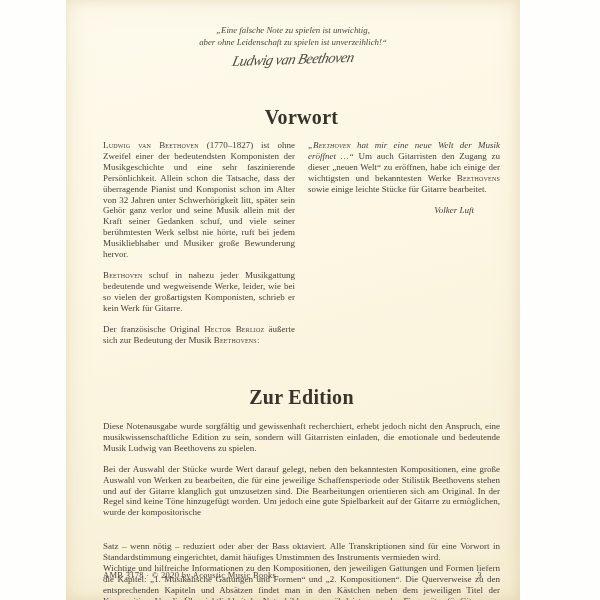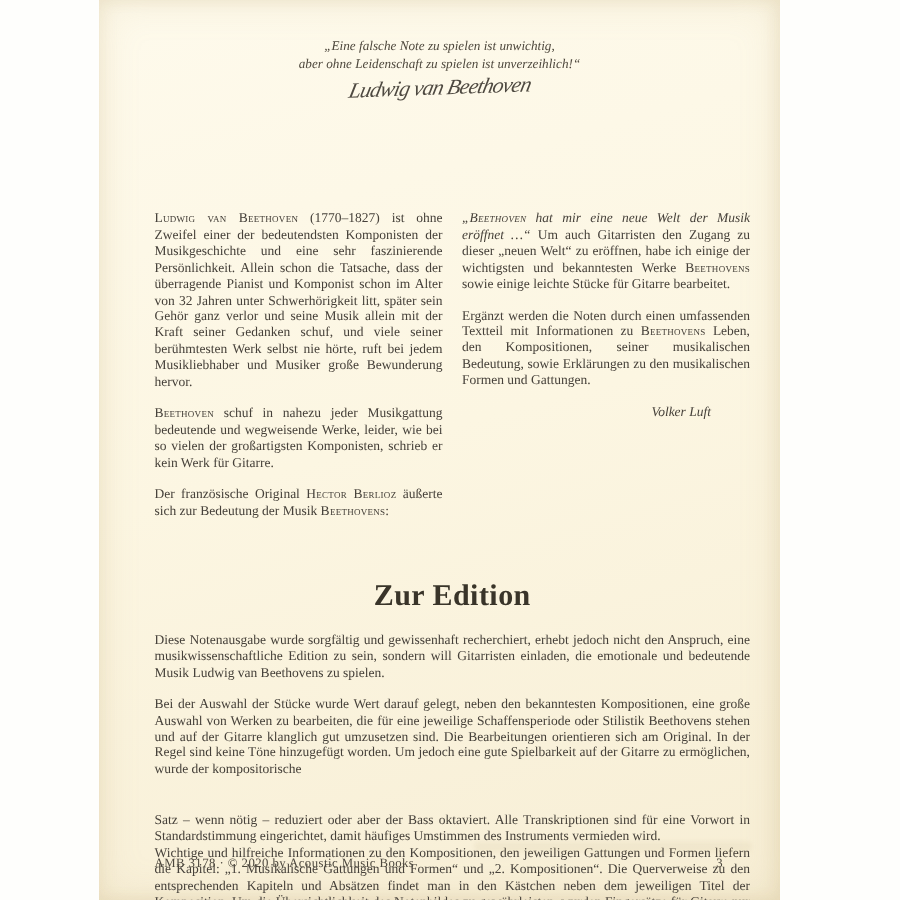--- a/index.html
+++ b/index.html
@@ -61,30 +61,30 @@
 
     <div class="epigraph">
       <div>„Eine falsche Note zu spielen ist unwichtig,</div>
       <div>aber ohne Leidenschaft zu spielen ist unverzeihlich!“</div>
     </div>
 
     <div class="signature-wrap">
       <span class="signature">Ludwig van Beethoven</span>
     </div>
 
+    <h1 class="section-title title-vorwort">Vorwort</h1>
 
     <div class="cols cols-vorwort">
       <div class="col">
           <p><span class="sc">Ludwig van Beethoven</span><span> (1770–1827) ist ohne Zweifel einer der bedeutendsten Komponisten der Musikgeschichte und eine sehr faszinierende Persönlichkeit. Allein schon die Tatsache, dass der überragende Pianist und Komponist schon im Alter von 32 Jahren unter Schwerhörigkeit litt, später sein Gehör ganz verlor und seine Musik allein mit der Kraft seiner Gedanken schuf, und viele seiner berühmtesten Werk selbst nie hörte, ruft bei jedem Musikliebhaber und Musiker große Bewunderung hervor.</span></p>
           <p><span class="sc">Beethoven</span><span> schuf in nahezu jeder Musikgattung bedeutende und wegweisende Werke, leider, wie bei so vielen der großartigsten Komponisten, schrieb er kein Werk für Gitarre.</span></p>
           <p><span>Der französische Original </span><span class="sc">Hector Berlioz</span><span> äußerte sich zur Bedeutung der Musik </span><span class="sc">Beethovens</span><span>:</span></p>
         </div>
       <div class="col">
           <p><span class="it">„</span><span class="sc it">Beethoven</span><span class="it"> hat mir eine neue Welt der Musik eröffnet …“</span><span> Um auch Gitarristen den Zugang zu dieser „neuen Welt“ zu eröffnen, habe ich einige der wichtigsten und bekanntesten Werke </span><span class="sc">Beethovens</span><span> sowie einige leichte Stücke für Gitarre bearbeitet.</span></p>
-          <p><span>Ergänzt werden die Noten durch einen umfassenden Textteil mit Informationen zu </span><span class="sc">Beethovens</span><span> Leben, den Kompositionen, seiner musikalischen Bedeutung, sowie Erklärungen zu den musikalischen Formen und Gattungen.</span></p>
           <p class="alignright"><span class="it">Volker Luft</span></p>
         </div>
     </div>
 
     <h1 class="section-title title-edition">Zur Edition</h1>
 
     <div class="cols cols-edition">
       <div class="col">
           <p><span>Diese Notenausgabe wurde sorgfältig und gewissenhaft recherchiert, erhebt jedoch nicht den Anspruch, eine musikwissenschaftliche Edition zu sein, sondern will Gitarristen einladen, die emotionale und bedeutende Musik Ludwig van Beethovens zu spielen.</span></p>
           <p><span>Bei der Auswahl der Stücke wurde Wert darauf gelegt, neben den bekanntesten Kompositionen, eine große Auswahl von Werken zu bearbeiten, die für eine jeweilige Schaffensperiode oder Stilistik Beethovens stehen und auf der Gitarre klanglich gut umzusetzen sind. Die Bearbeitungen orientieren sich am Original. In der Regel sind keine Töne hinzugefügt worden. Um jedoch eine gute Spielbarkeit auf der Gitarre zu ermöglichen, wurde der kompositorische</span></p>

